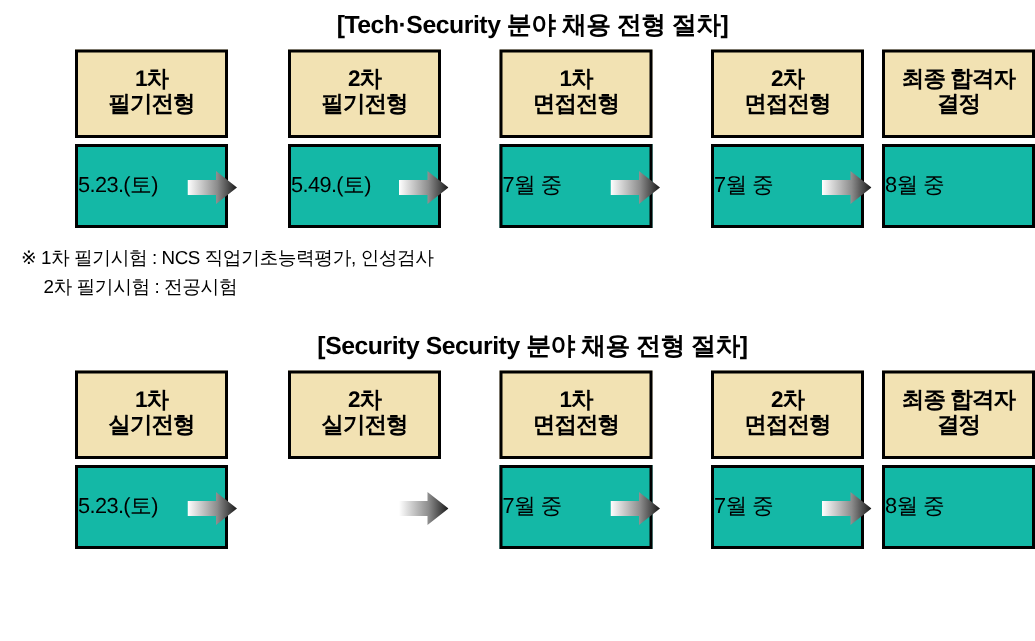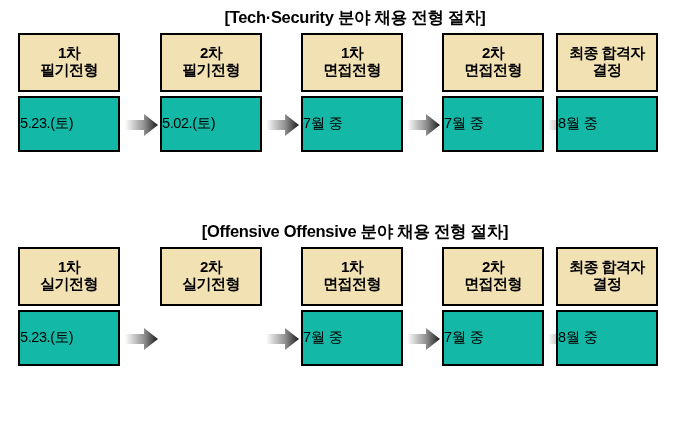--- a/index.html
+++ b/index.html
@@ -38,20 +38,21 @@
   .flow-row {
     position: relative;
     height: 124px;
     margin-top: 7px;
   }
 
   .stage {
     position: absolute;
     top: 0;
     width: 116px;
+    margin-left: 32px;
   }
   .stage-1 { left: 18px; }
   .stage-2 { left: 160px; }
   .stage-3 { left: 301px; }
   .stage-4 { left: 442px; }
   .stage-5 { left: 556px; }
 
   .stage-head {
     box-sizing: border-box;
     width: 102px;
@@ -144,21 +145,21 @@
           <path d="M0 6 L19 6 L19 0 L33 11 L19 22 L19 16 L0 16 Z" fill="url(#arrowGrad)"></path>
         </svg>
     </div>
 
     <div class="stage stage-2">
       <div class="stage-head">
         <div class="line">2차</div>
         <div class="line">필기전형</div>
       </div>
       <div class="stage-body">
-        <div class="value">5.02.(토)</div>
+        <div class="value">5.49.(토)</div>
       </div>
     </div>
 
     <div class="arrow arrow-2">
       <svg viewBox="0 0 33 22">
           <path d="M0 6 L19 6 L19 0 L33 11 L19 22 L19 16 L0 16 Z" fill="url(#arrowGrad)"></path>
         </svg>
     </div>
 
     <div class="stage stage-3">
@@ -198,24 +199,28 @@
         <div class="line">최종 합격자</div>
         <div class="line">결정</div>
       </div>
       <div class="stage-body">
         <div class="value">8월 중</div>
       </div>
     </div>
 
   </div>
 
+  <div class="notes">
+    <div class="note-line">※ 1차 필기시험 : NCS 직업기초능력평가, 인성검사</div>
+    <div class="note-line indented">2차 필기시험 : 전공시험</div>
+  </div>
 </div>
 
 <div class="section" id="section-offensive">
-  <div class="section-title">[Offensive Offensive 분야 채용 전형 절차]</div>
+  <div class="section-title">[Security Security 분야 채용 전형 절차]</div>
 
   <div class="flow-row">
 
     <div class="stage stage-1">
       <div class="stage-head">
         <div class="line">1차</div>
         <div class="line">실기전형</div>
       </div>
       <div class="stage-body">
         <div class="value">5.23.(토)</div>

